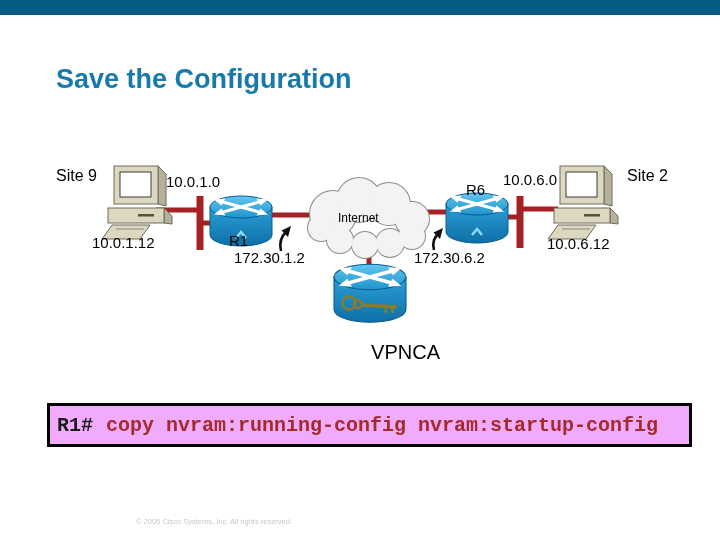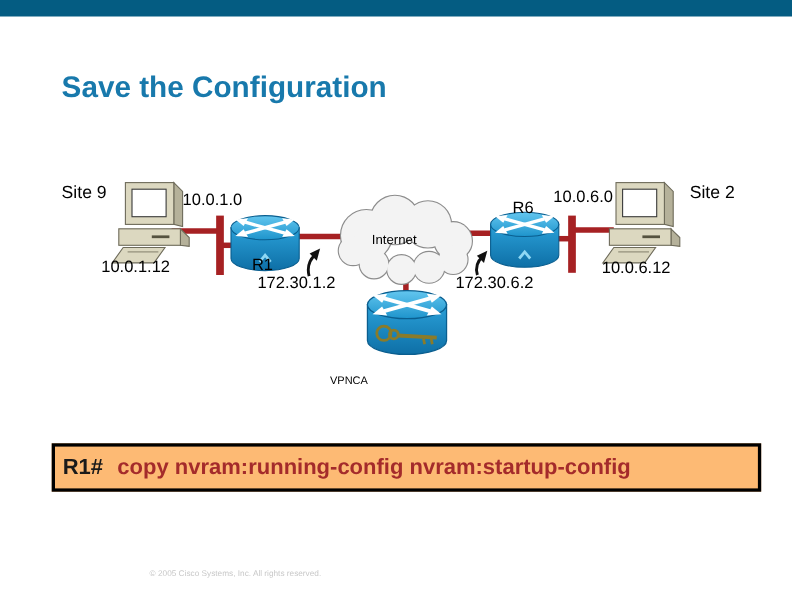--- a/index.html
+++ b/index.html
@@ -16,24 +16,24 @@
   #r1name{left:229px;top:185px;margin-top:48px;}
   #ip1{left:92px;top:235px;}
   #wan1{left:234px;top:250px;}
   #internet{left:338px;top:212px;font-size:12px;}
   #r6name{left:466px;top:182px;}
   #net6{left:503px;top:172px;}
   #site2{left:627px;top:167px;}
   #ip6{left:519px;top:236px;margin-left:28px;}
   #wan6{left:414px;top:250px;}
   #calabel{left:300px;top:322px;width:140px;text-align:center;font-size:16px;}
-  #caname{left:300px;top:341px;width:140px;text-align:left;font-size:10px;}
+  #caname{left:300px;top:341px;width:140px;text-align:right;font-size:20px;}
   .cmdbox{position:absolute;left:47px;top:403px;width:632px;height:38px;border:3px solid #000;
-          background:#fdba74;display:flex;align-items:center;padding-left:7px;
-          font-family:Liberation Sans, sans-serif;font-size:20px;font-weight:bold;white-space:nowrap;}
+          background:#f0abfc;display:flex;align-items:center;padding-left:7px;
+          font-family:Liberation Mono, monospace;font-size:20px;font-weight:bold;white-space:nowrap;}
   .cmd-prompt{color:#1a1a1a;margin-right:13px;}
   .cmd-text{color:#A42B2B;}
   .footer{position:absolute;left:104px;top:517px;font-size:7.5px;color:#C8C8C8;white-space:nowrap;margin-left:32px;}
 </style>
 </head>
 <body>
 
 <div class="slide">
 
   <div class="topbar"></div>

